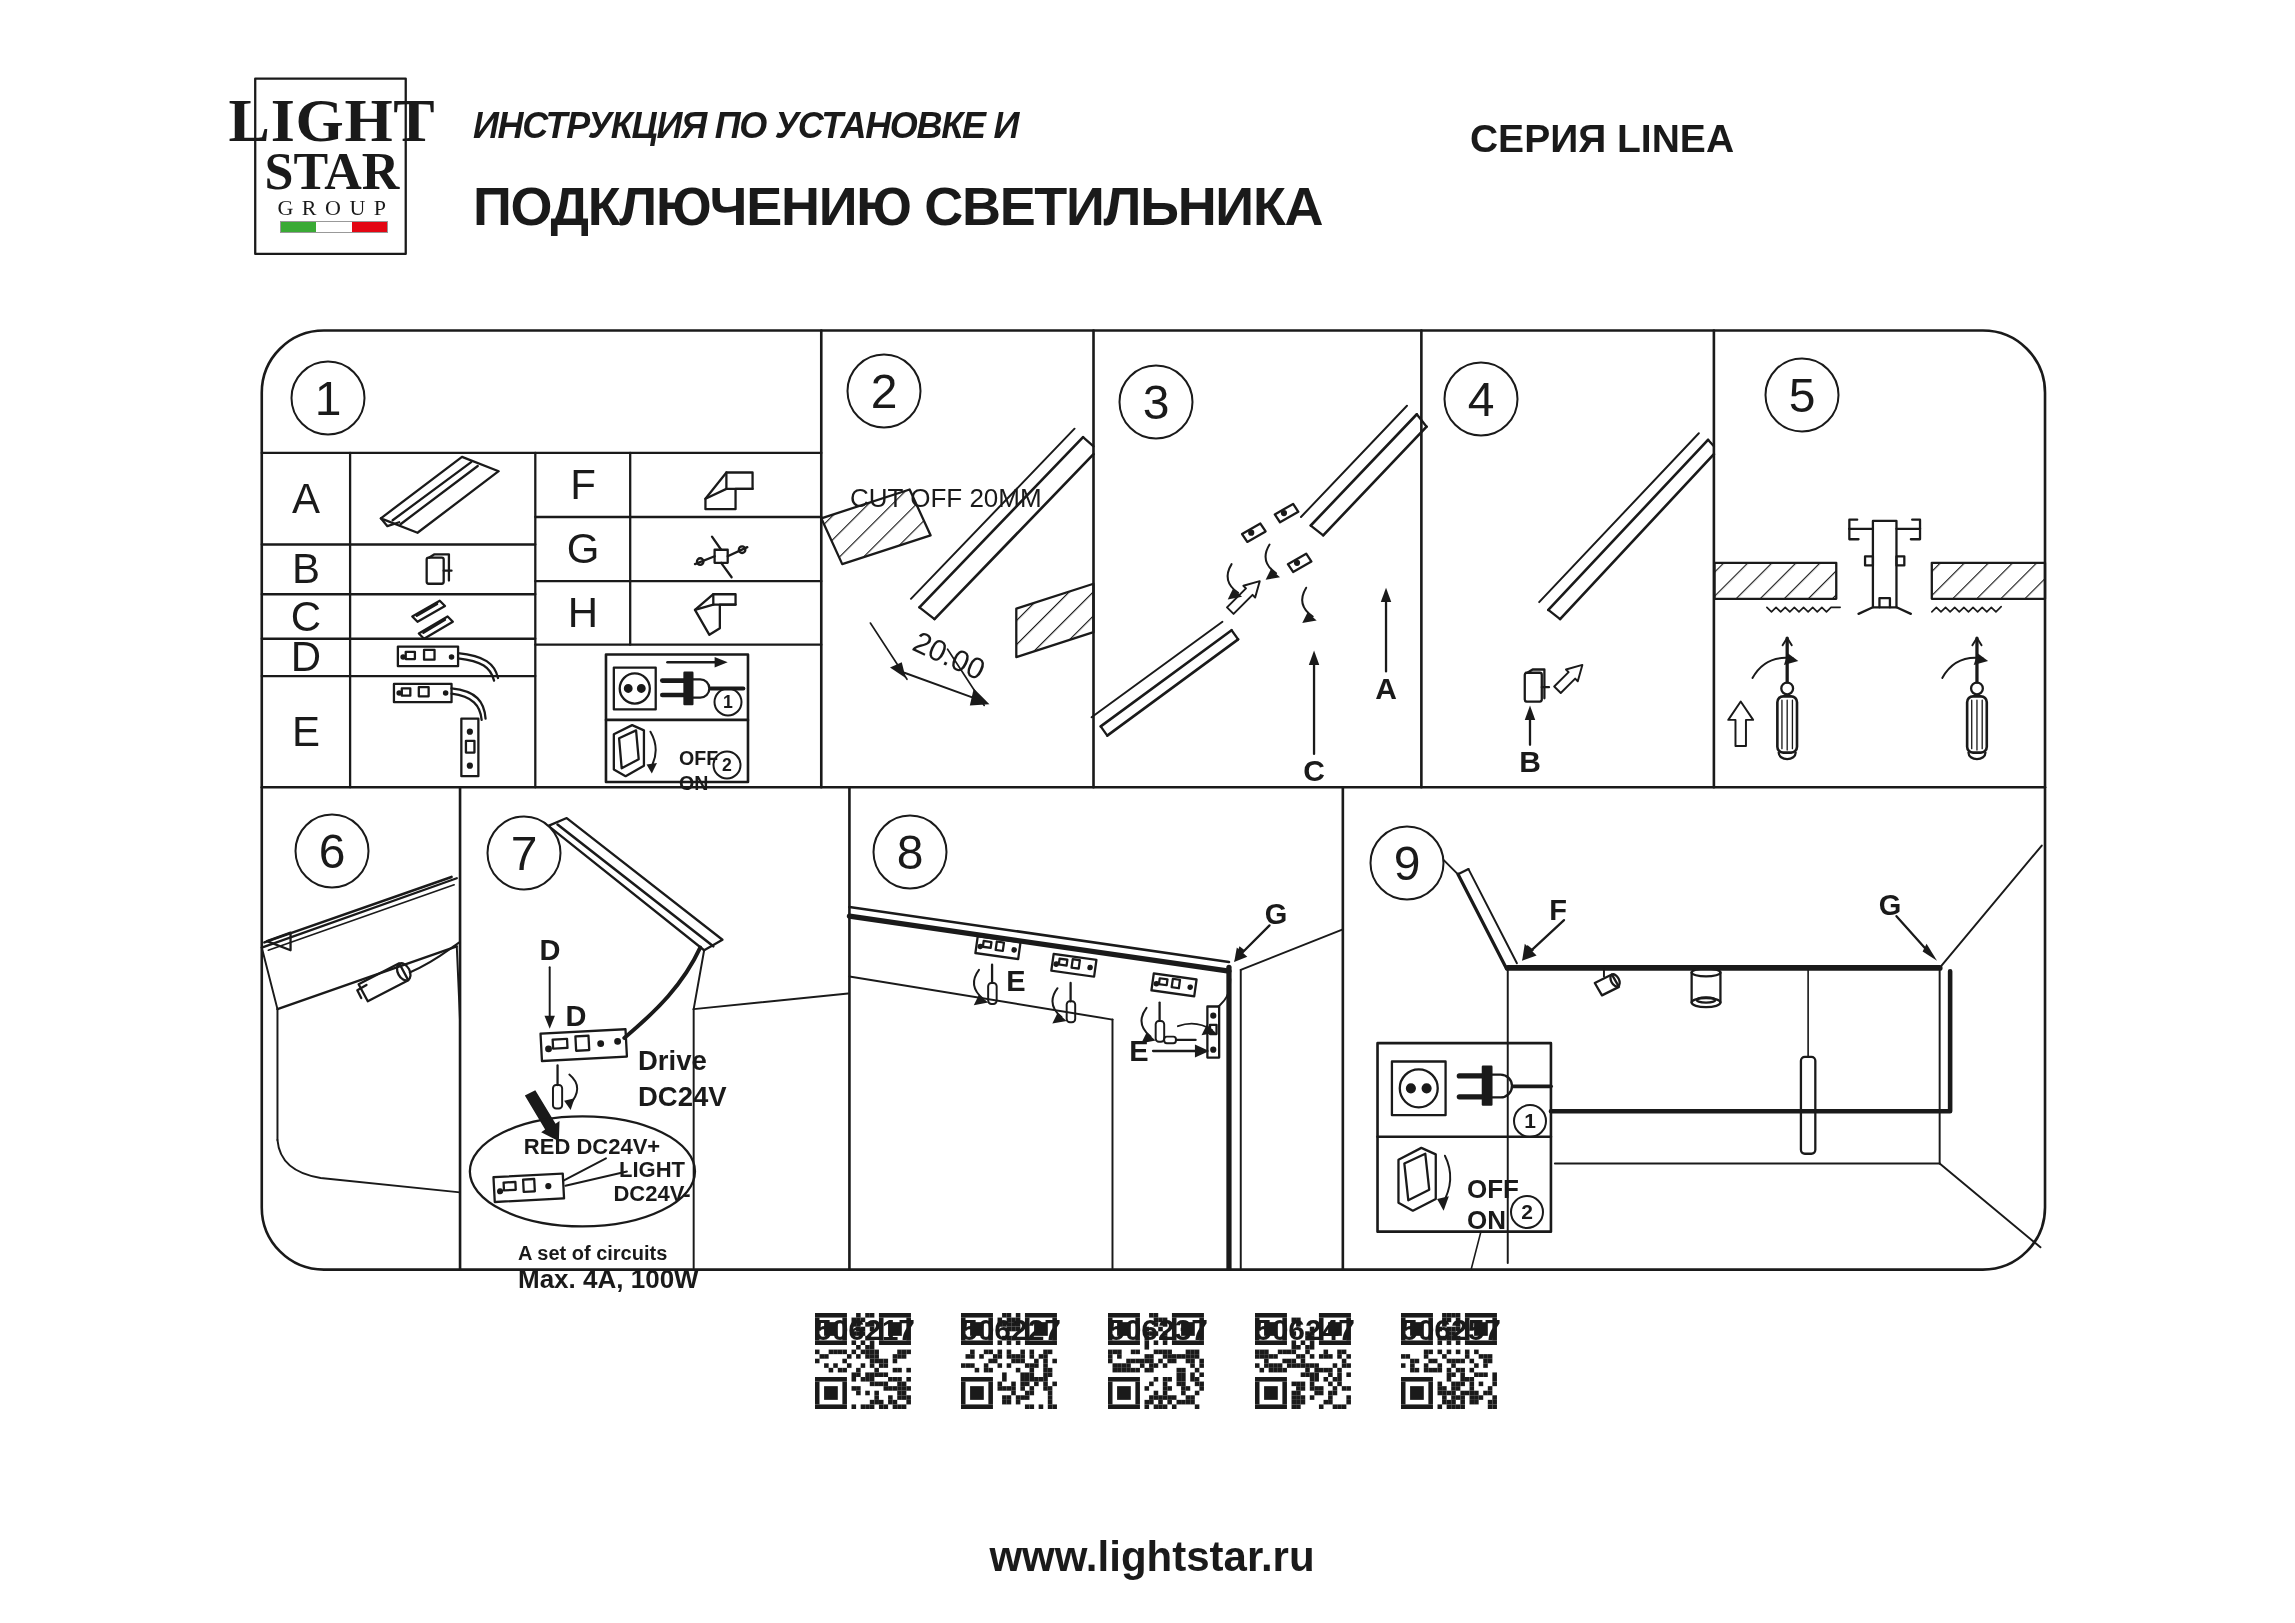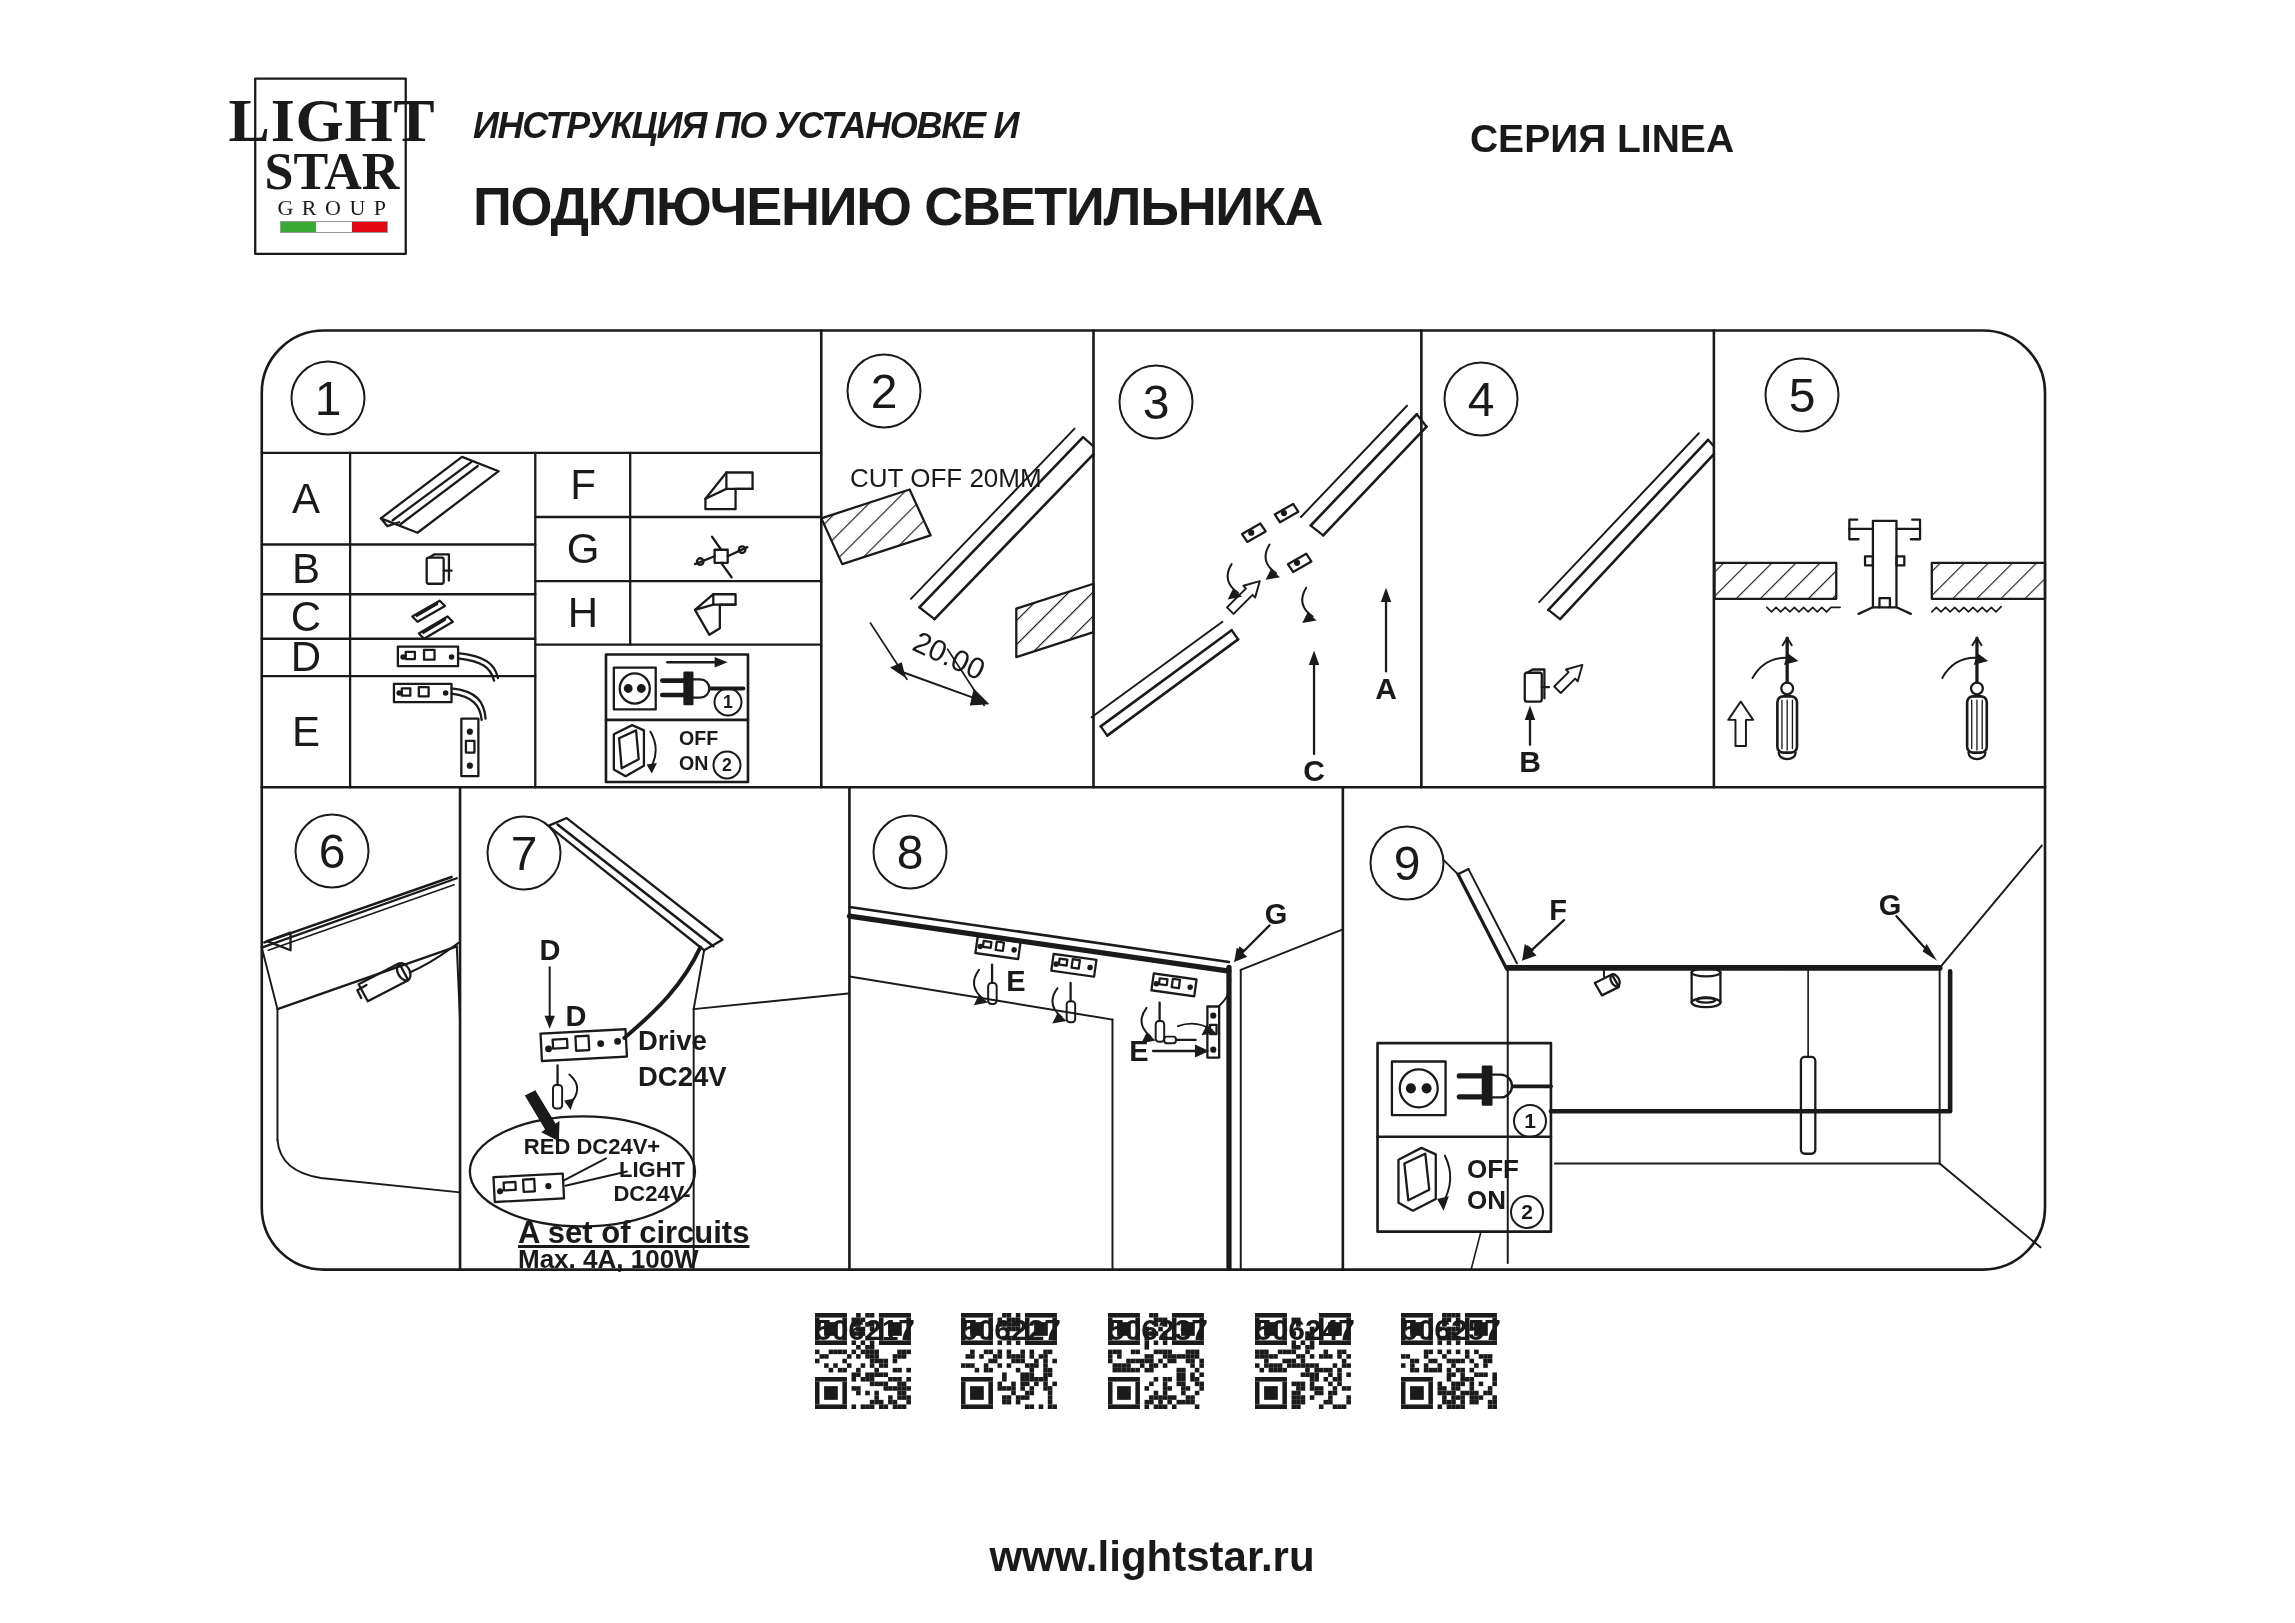--- a/index.html
+++ b/index.html
@@ -1,20 +1,20 @@
 <!DOCTYPE html>
 <html style="font-size:10.5px"><head>
 <meta charset="utf-8">
 <style>
   html,body{margin:0;padding:0;background:#ffffff;}
   #page{position:relative;width:2295px;height:1623px;background:#fff;overflow:hidden;
         font-family:"Liberation Sans", sans-serif;color:#1a1a1a;}
   .t{position:absolute;white-space:nowrap;color:#1a1a1a;}
   .cc{transform:translate(-50%,-50%);text-align:center;}
-  .vc{transform:translate(0,-50%);}
+  .vc{transform:translate(0,-50%);margin-top:20px;}
   .b{font-weight:bold;}
   .circle{position:absolute;border:2.6px solid #1a1a1a;border-radius:50%;
           display:flex;align-items:center;justify-content:center;background:#fff;}
   .pnum{width:71px;height:71px;font-size:48px;transform:translate(-50%,-50%);}
   .step{border-width:2px;font-weight:bold;transform:translate(-50%,-50%);background:transparent;}
   svg{position:absolute;left:0;top:0;}
   .qrwrap{position:absolute;display:flex;flex-direction:column;align-items:center;transform:translate(-50%,0);}
   .qrlabel{font-size:30px;font-weight:bold;margin-bottom:18.3px;}
   .logo-serif{font-family:"Liberation Serif", serif;}
 </style>
@@ -521,21 +521,21 @@
   <div class="t cc b" style="left:1314px;top:771px;font-size:30px;">C</div>
   <div class="t cc b" style="left:1530px;top:762px;font-size:30px;">B</div>
 
   <div class="t cc b" style="left:550px;top:950px;font-size:29px;">D</div>
   <div class="t cc b" style="left:576px;top:1016px;font-size:29px;">D</div>
   <div class="t b vc" style="left:638px;top:1041px;font-size:27.5px;">Drive</div>
   <div class="t b vc" style="left:638px;top:1077px;font-size:27.5px;">DC24V</div>
   <div class="t cc b" style="left:592px;top:1147px;font-size:22px;">RED DC24V+</div>
   <div class="t cc b" style="left:652px;top:1170px;font-size:22px;">LIGHT</div>
   <div class="t cc b" style="left:652px;top:1194px;font-size:22px;">DC24V-</div>
-  <div class="t b vc" style="left:518px;top:1233px;font-size:31px;text-decoration:underline;">A set of circuits</div>
+  <div class="t b vc" style="left:518px;top:1233px;font-size:20px;">A set of circuits</div>
   <div class="t b vc" style="left:518px;top:1259px;font-size:26px;">Max. 4A, 100W</div>
 
   <div class="t cc b" style="left:1016px;top:981px;font-size:29px;">E</div>
   <div class="t cc b" style="left:1139px;top:1051px;font-size:29px;">E</div>
   <div class="t cc b" style="left:1276px;top:914px;font-size:29px;">G</div>
 
   <div class="t cc b" style="left:1558px;top:910px;font-size:29px;">F</div>
   <div class="t cc b" style="left:1890px;top:905px;font-size:29px;">G</div>
   <div class="t b vc" style="left:1467px;top:1169px;font-size:26px;">OFF</div>
   <div class="t b vc" style="left:1467px;top:1200px;font-size:26px;">ON</div>

